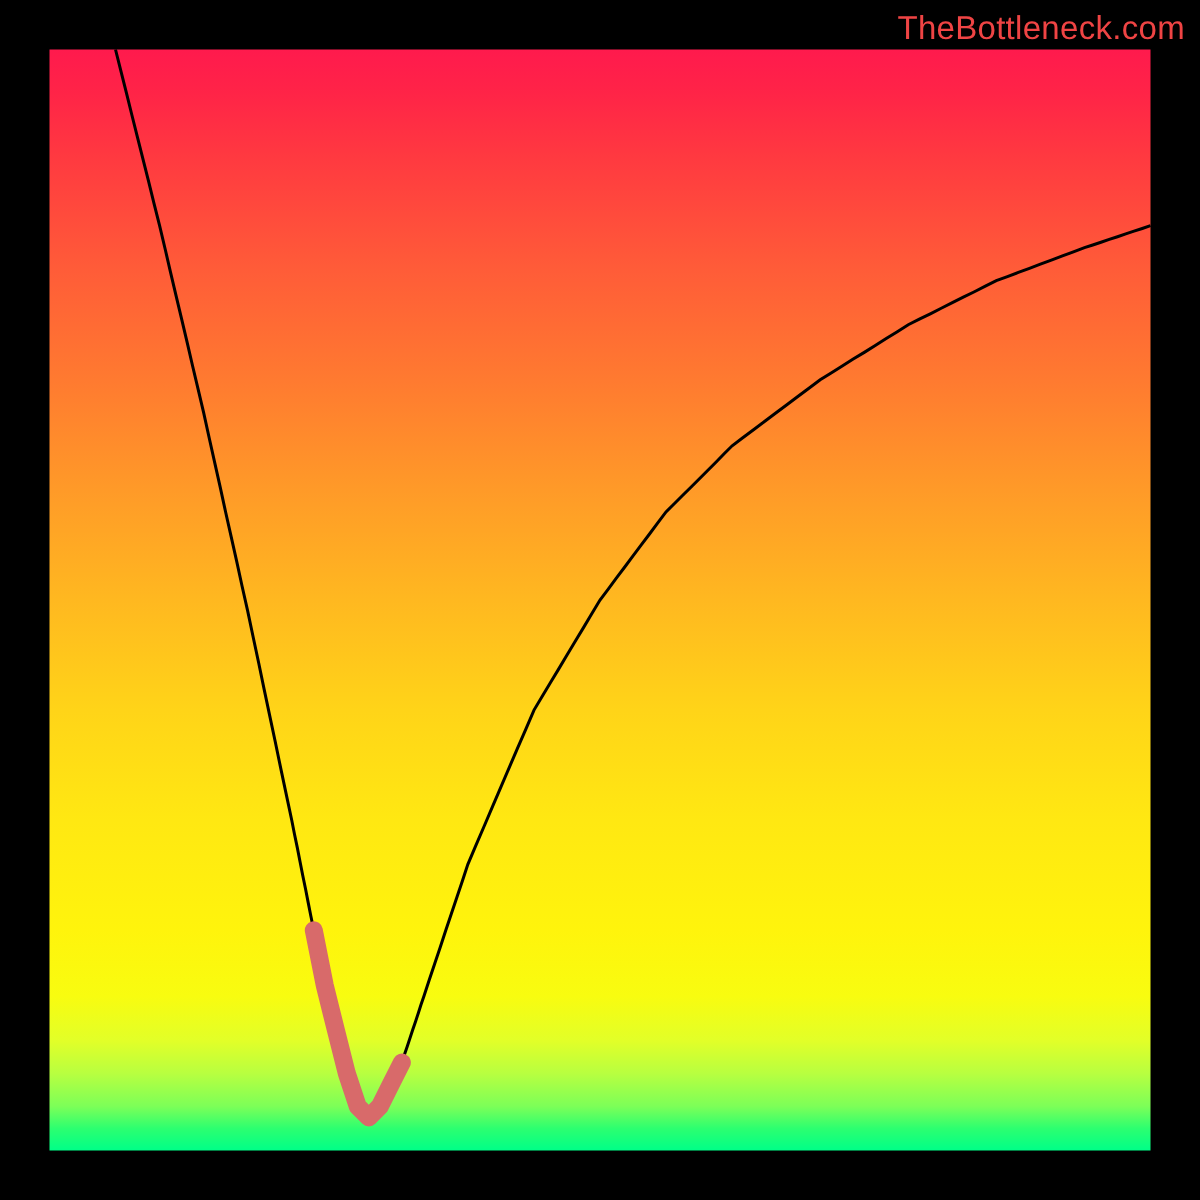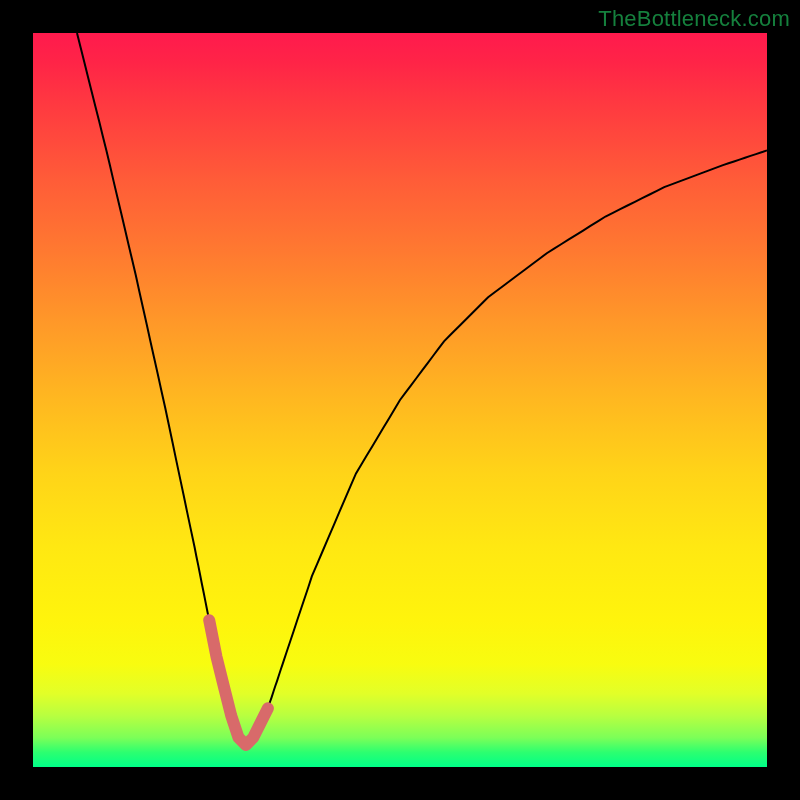--- a/index.html
+++ b/index.html
@@ -45,21 +45,21 @@
   }
   svg.curve {
     position: absolute;
     left: 0;
     top: 0;
   }
   .watermark {
     position: absolute;
     top: 6px;
     right: 10px;
-    color: #15803d;
+    color: #ef4444;
     font-size: 22px;
     letter-spacing: 0.2px;
     user-select: none;
     margin-left: 25px;
   }
 </style>
 </head>
 <body>
 
 <div class="stage">

